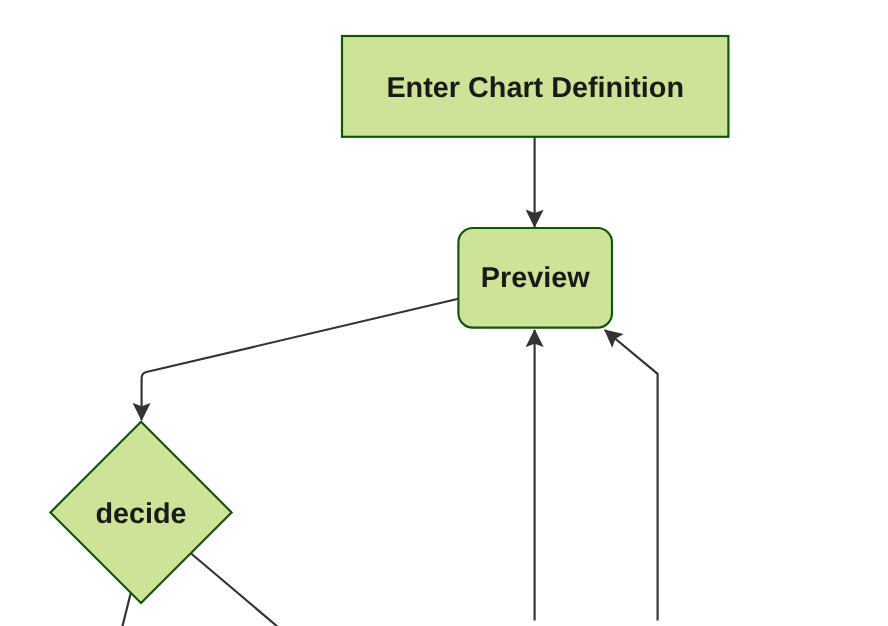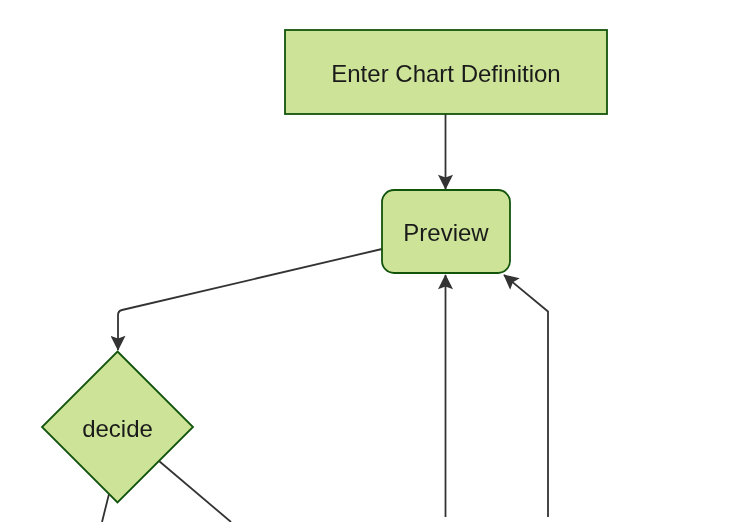--- a/index.html
+++ b/index.html
@@ -7,20 +7,21 @@
     padding: 0;
     background: #ffffff;
     width: 740px;
     height: 522px;
     overflow: hidden;
   }
   .canvas-wrap {
     width: 740px;
     height: 377px;
     position: relative;
+    font-weight: bold;
   }
   svg {
     display: block;
   }
   .node-label {
     font-family: "Liberation Sans", "DejaVu Sans", sans-serif;
     font-size: 24px;
   }
   .edge-path {
     fill: none;

